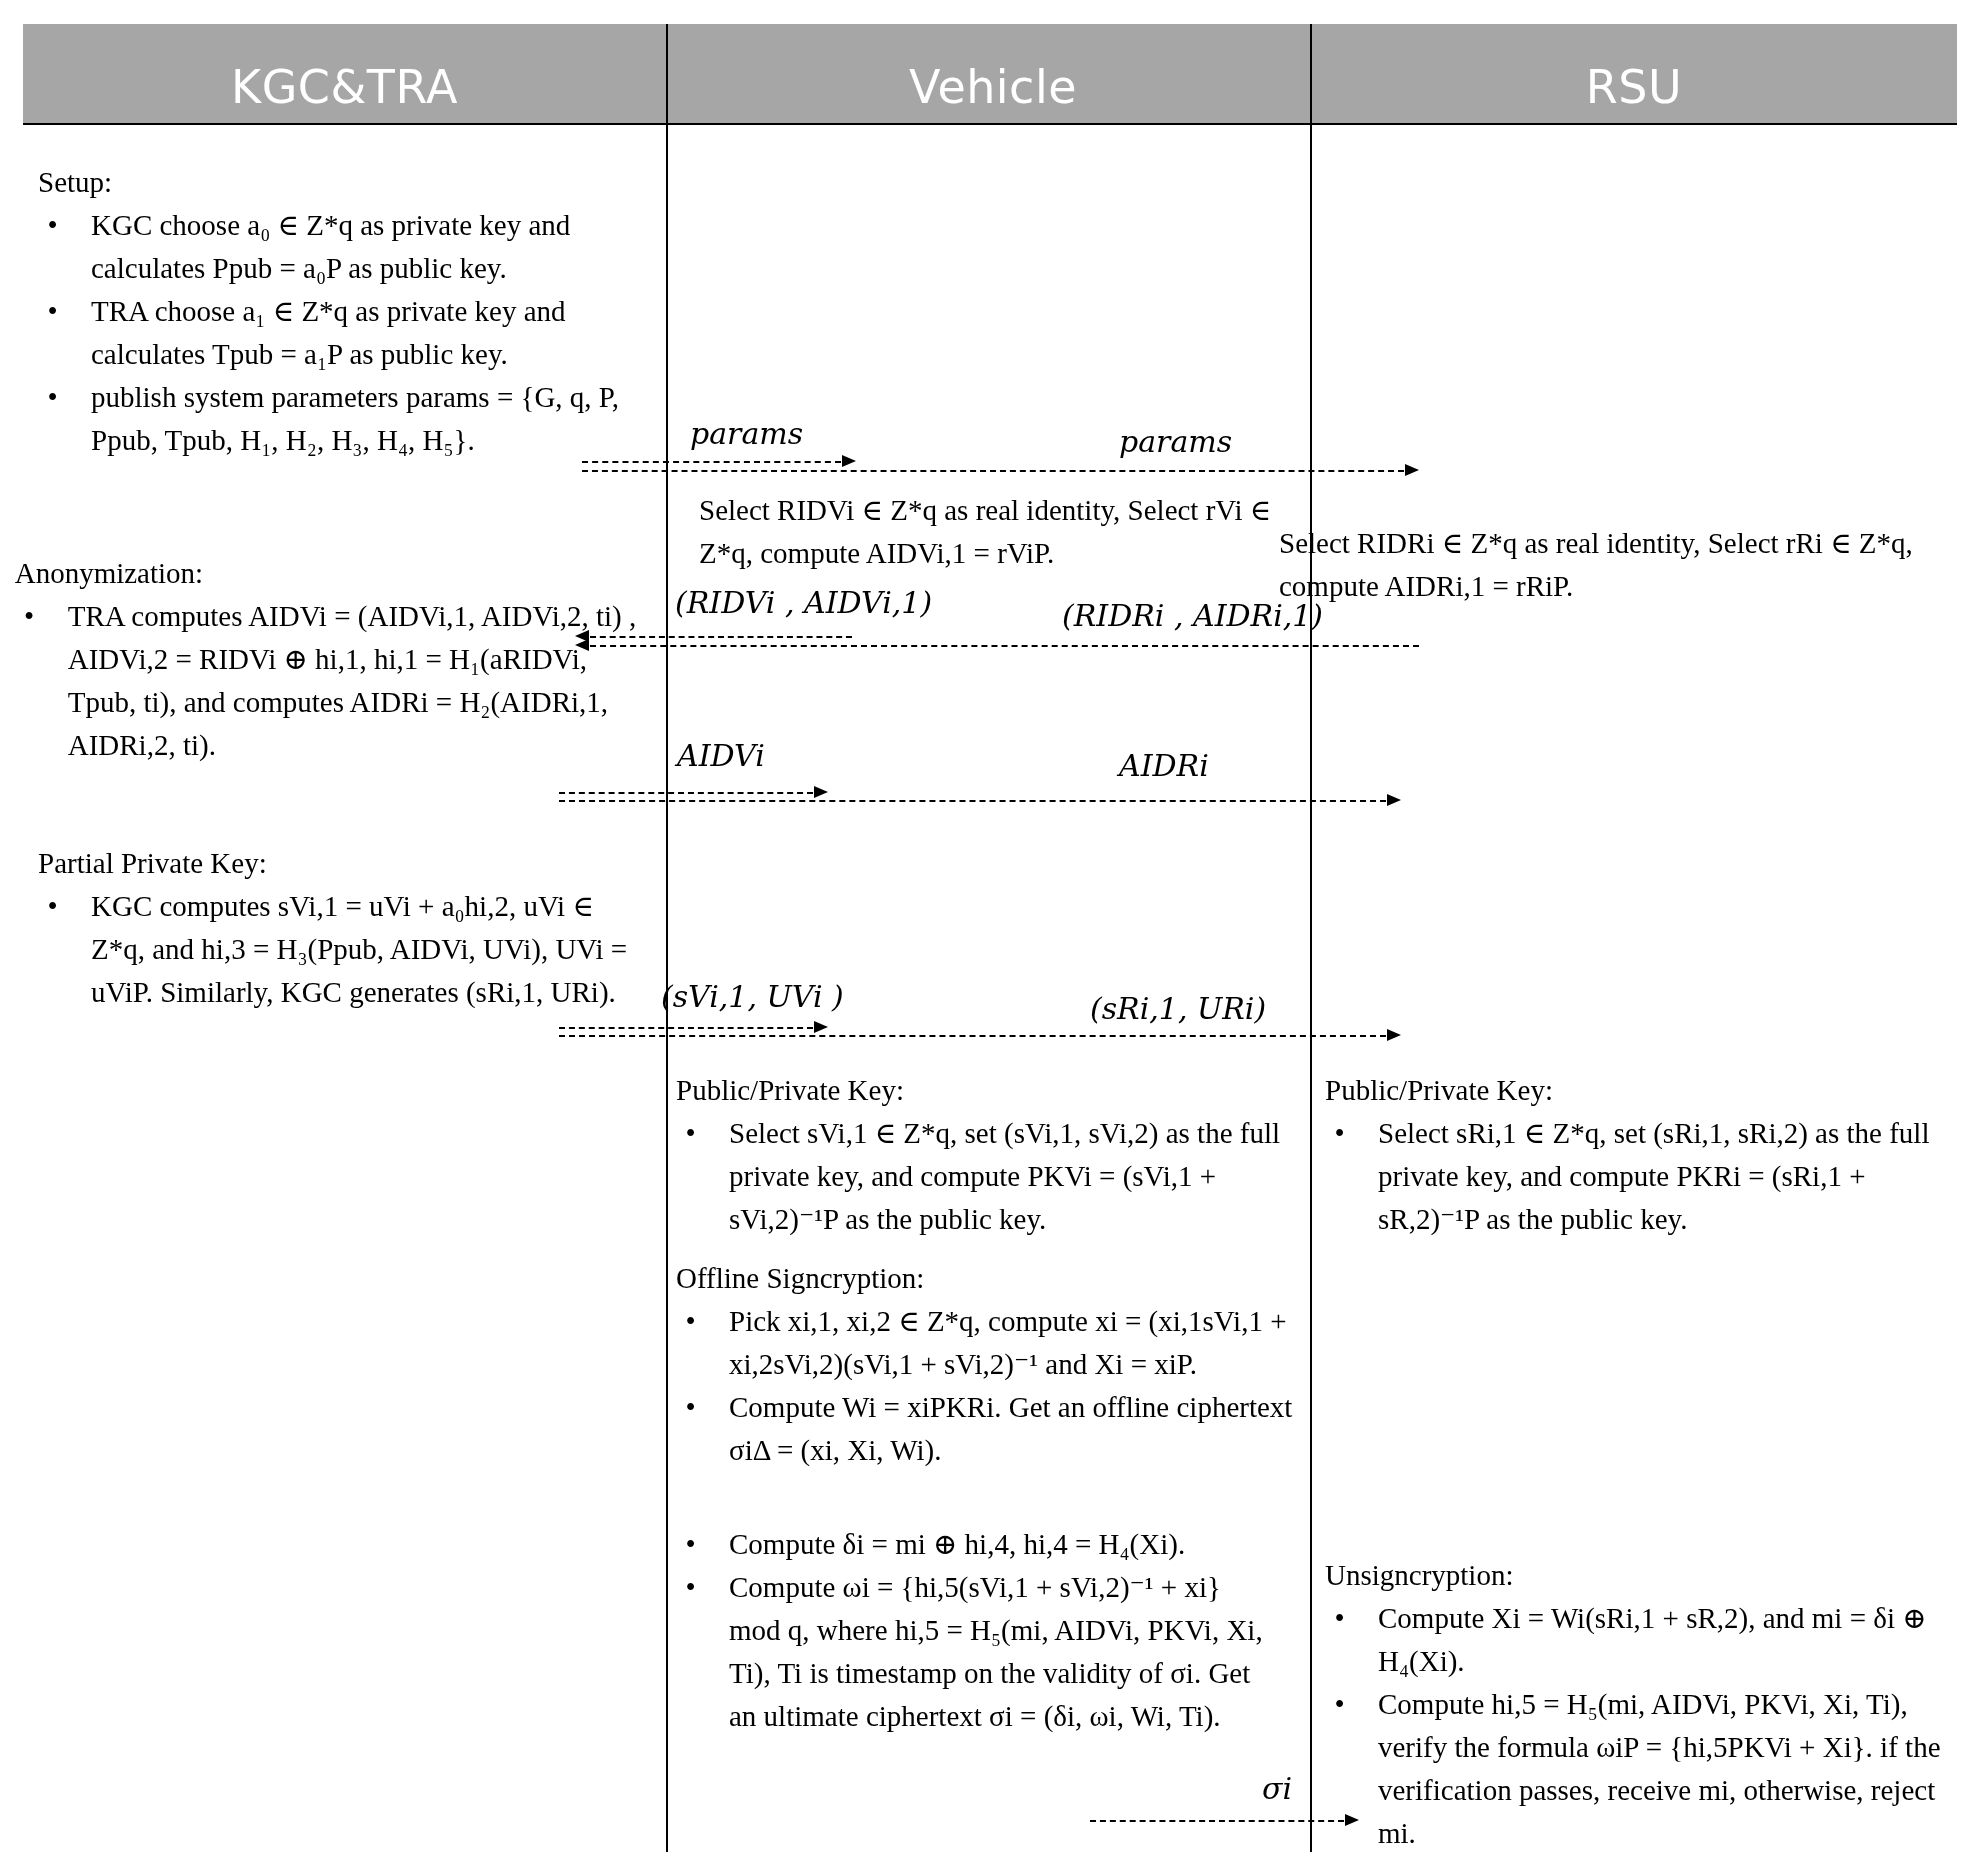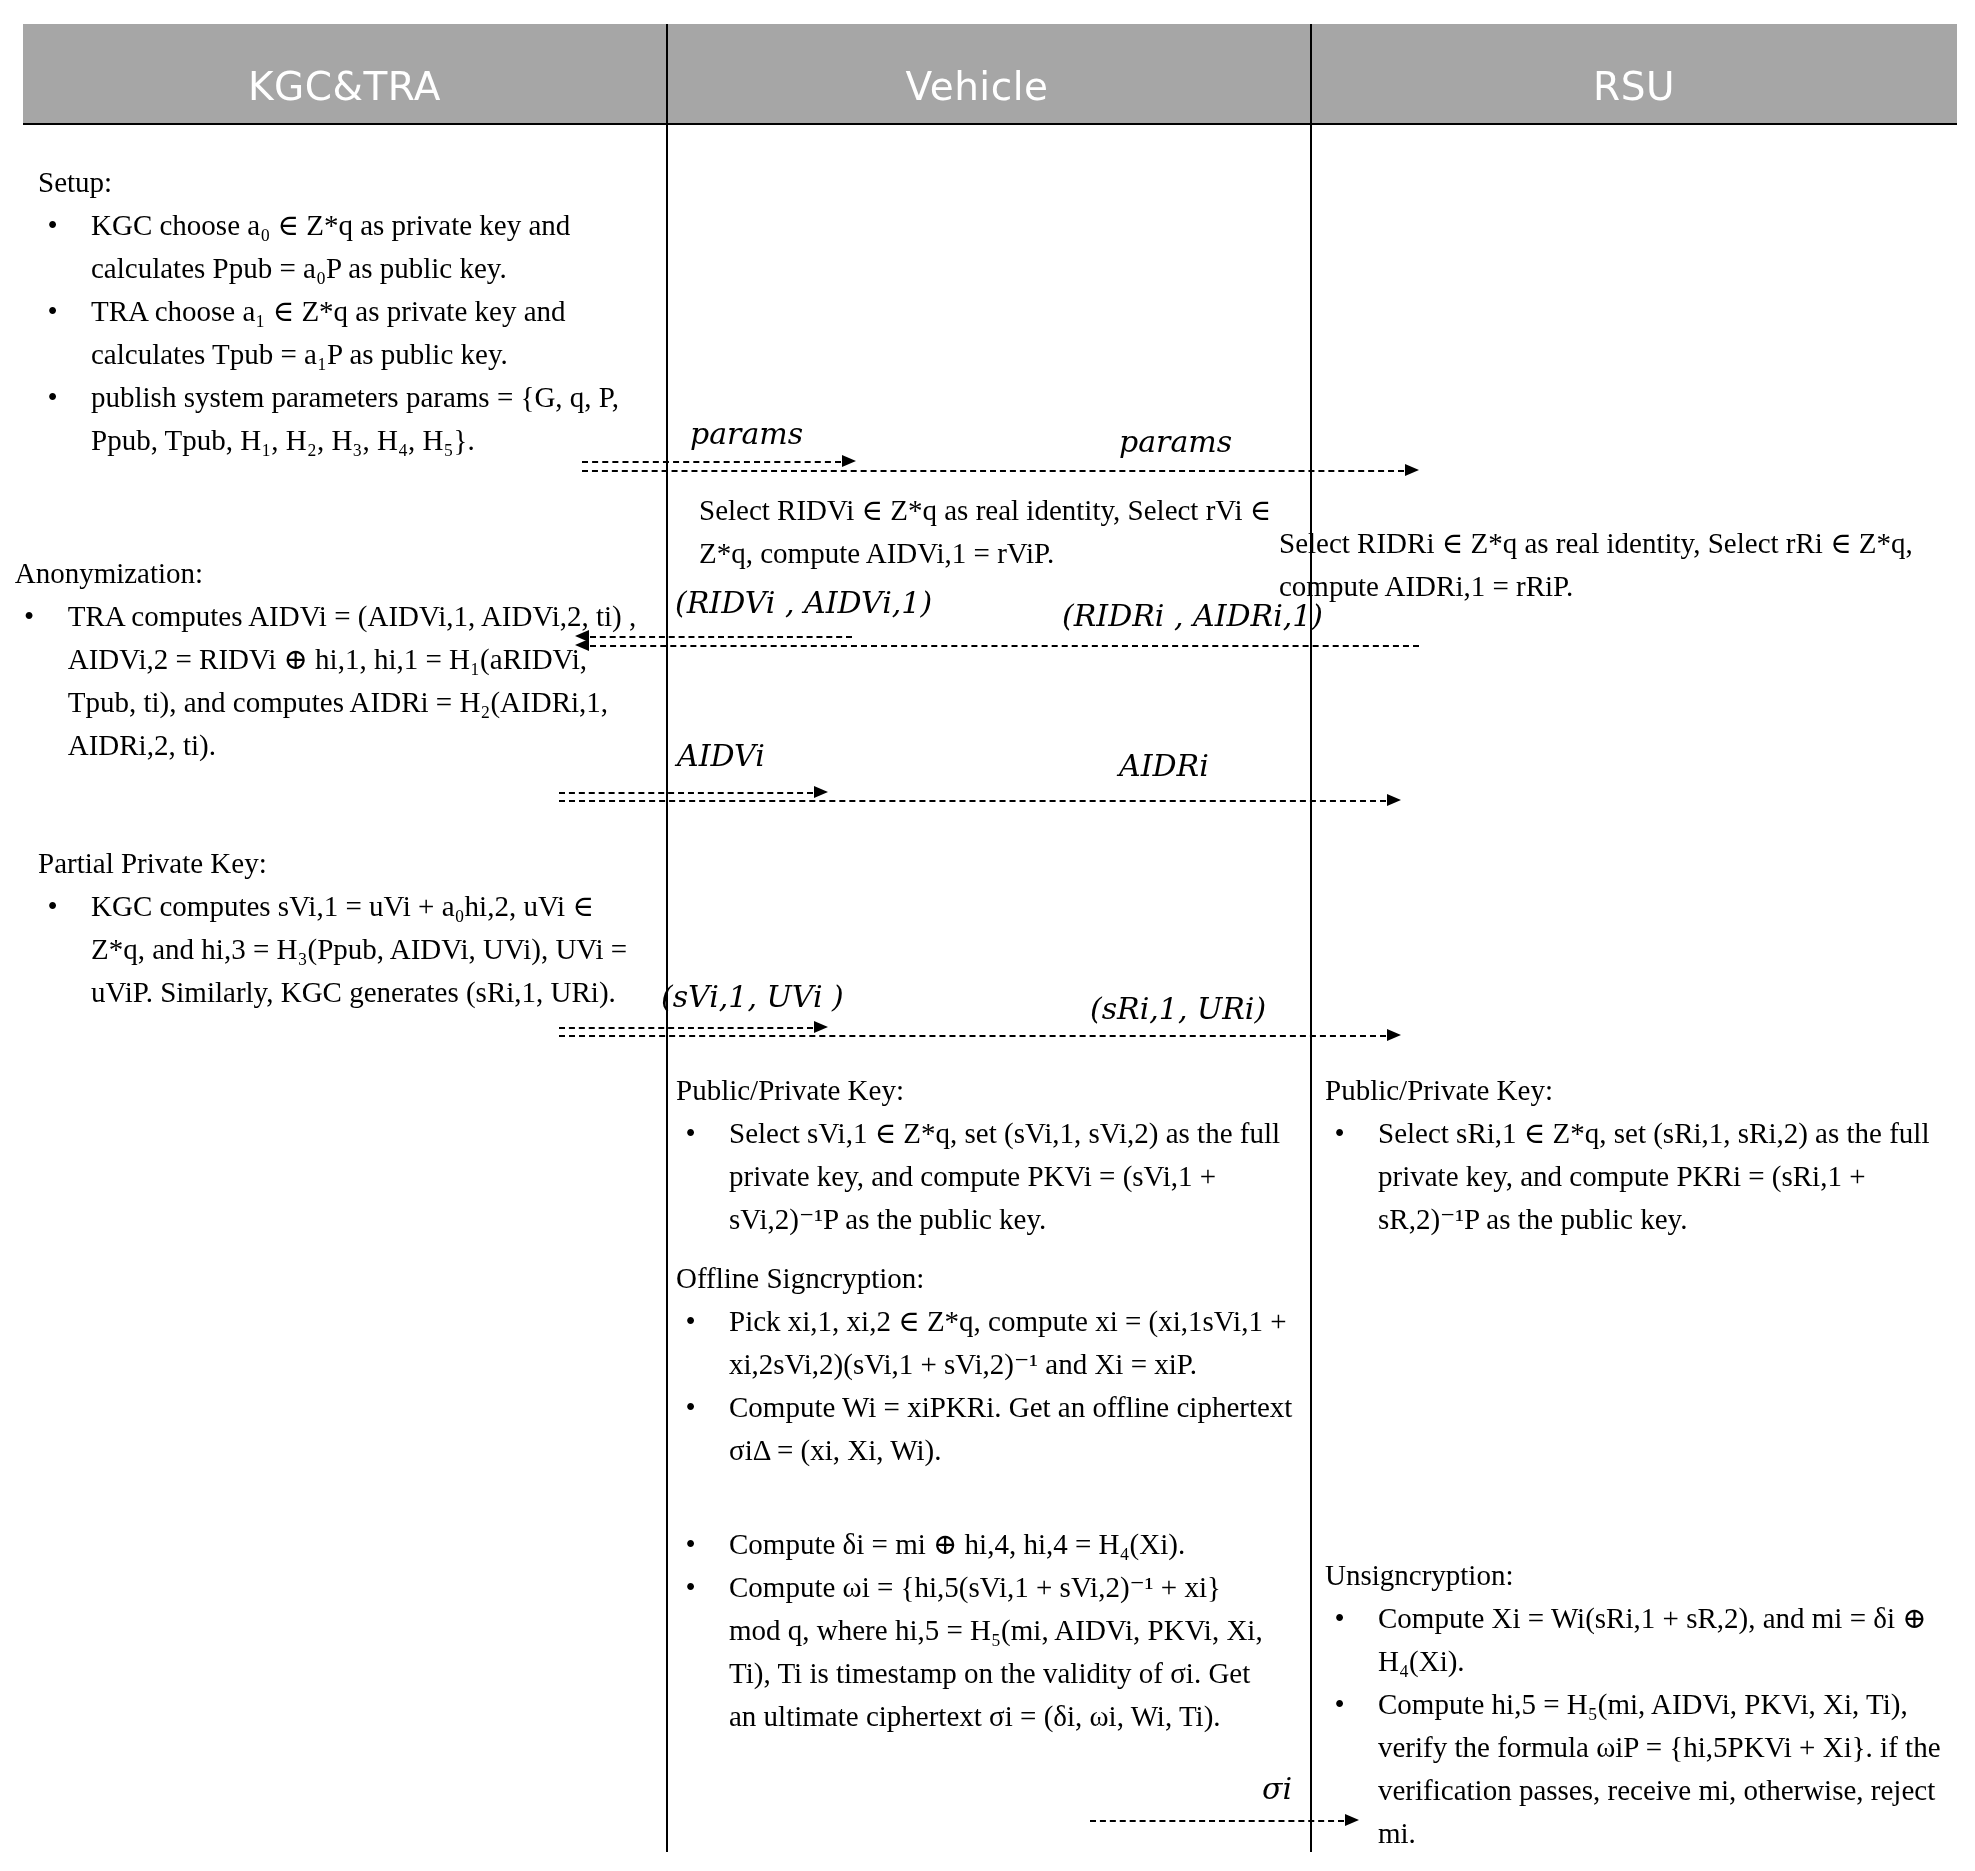--- a/index.html
+++ b/index.html
@@ -2,41 +2,41 @@
 <html style="font-size:7.8px"><head>
   <meta charset="utf-8">
   <style>
     html, body { margin: 0; padding: 0; background: #ffffff; }
     body { width: 1975px; height: 1872px; position: relative; overflow: hidden;
            font-family: "Liberation Serif", "DejaVu Serif", serif; color: #000; }
     .header { position: absolute; left: 22.5px; top: 23.5px; width: 1934px; height: 99px;
               background: #a6a6a6; border-bottom: 2.4px solid #000; }
     .hcell { position: absolute; top: 0; height: 126px; display: flex; align-items: center;
              justify-content: center; color: #ffffff; font-family: "DejaVu Sans", "Liberation Sans", sans-serif;
-             font-size: 39px; letter-spacing: 0.5px; }
+             font-size: 46px; letter-spacing: 0.5px; }
     .vline { position: absolute; width: 2px; background: #000; top: 23.5px; height: 1828px; }
     .block { position: absolute; font-size: 29px; line-height: 43px; }
     .block .title { display: block; }
     .block ul { list-style: none; margin: 0; padding: 0; }
     .block li { position: relative; padding-left: 53px; }
     .block li .bullet { position: absolute; left: 0; top: 0; width: 29px; text-align: center; }
     .label { position: absolute; font-family: "DejaVu Serif", serif; font-style: italic; font-size: 30px; white-space: nowrap; }
     .arrow { position: absolute; height: 0; border-top: 2px dashed #000; }
     .arrow.right::after { content: ""; position: absolute; right: -14.7px; top: -7.8px;
                           border-left: 14.7px solid #000; border-top: 6.9px solid transparent; border-bottom: 6.9px solid transparent; }
     .arrow.left::before { content: ""; position: absolute; left: -14.7px; top: -7.8px;
                           border-right: 14.7px solid #000; border-top: 6.9px solid transparent; border-bottom: 6.9px solid transparent; }
     .plain { white-space: pre-wrap; }
   </style>
 </head>
 <body>
 
 <div class="header">
   <div class="hcell" style="left:0;width:644px;">KGC&amp;TRA</div>
-  <div class="hcell" style="left:632px;width:645px;">Vehicle</div>
+  <div class="hcell" style="left:648px;width:645px;">Vehicle</div>
   <div class="hcell" style="left:1289px;width:645px;">RSU</div>
 </div>
 
 <div class="vline" style="left:666px;"></div>
 <div class="vline" style="left:1310px;"></div>
 
 <div class="block" style="left:38px; top:161px; width:602px;">
   <span class="title">Setup:</span>
   <ul>
     <li><span class="bullet">•</span><span class="plain">KGC choose a₀ ∈ Z*q as private key and calculates Ppub = a₀P as public key.</span></li>

